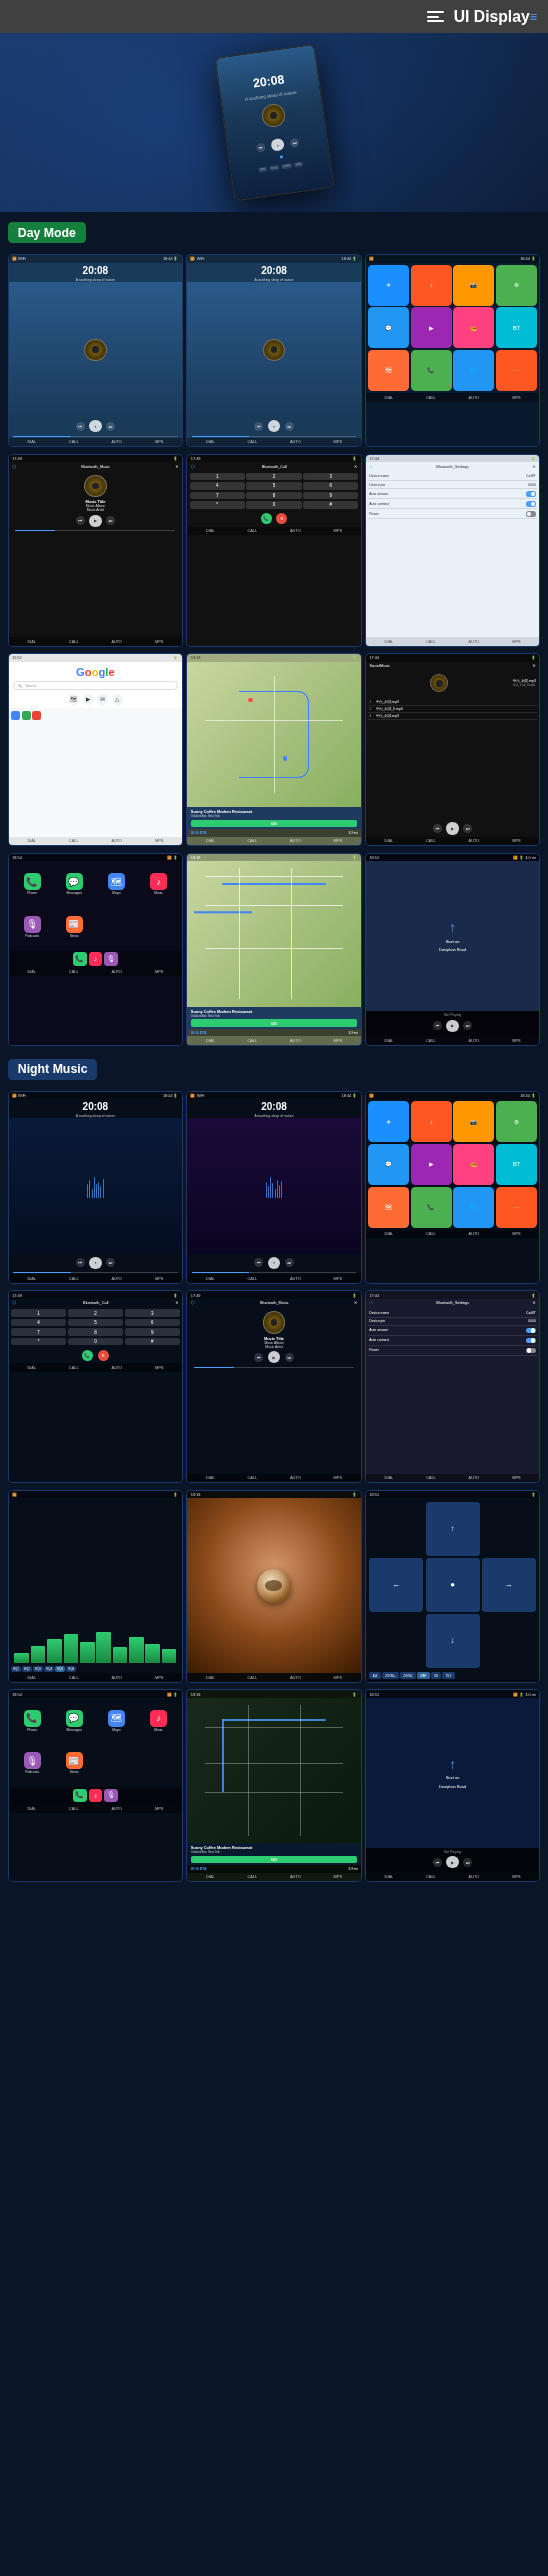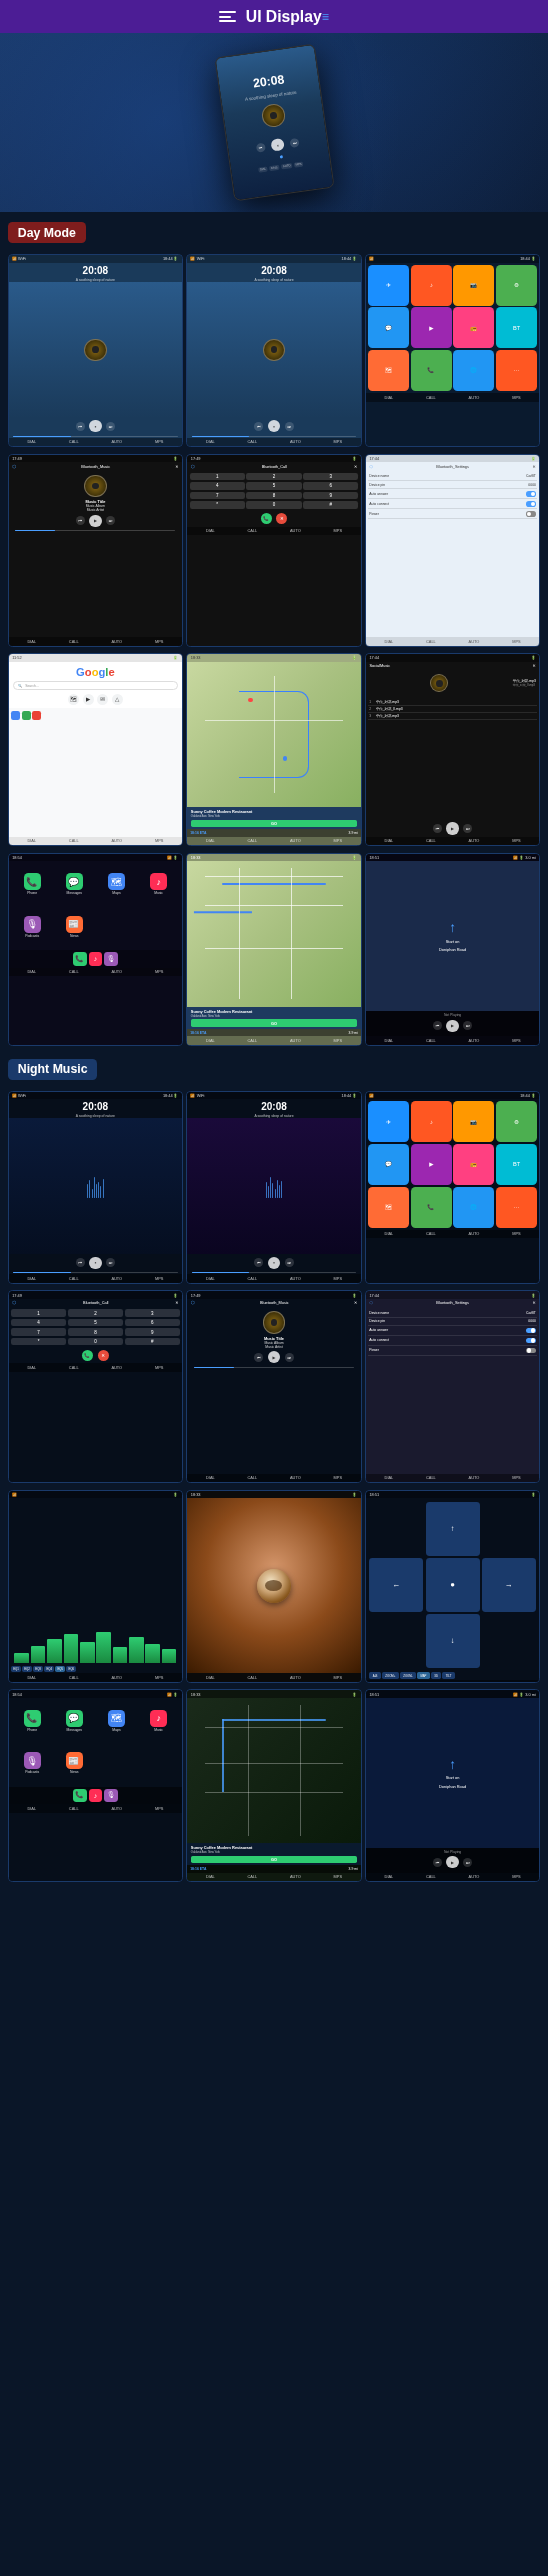--- a/index.html
+++ b/index.html
@@ -9,23 +9,23 @@
       background: #0a1628;
       font-family: Arial, sans-serif;
       color: #fff;
       overflow-x: hidden;
     }
 
     
     .header {
       display: flex;
       align-items: center;
-      justify-content: center;
+      justify-content: flex-end;
       padding: 6.7px 11.2px;
-      background: #4c1d95;
+      background: #404040;
     }
     .header-left {
       display: flex;
       align-items: center;
       gap: 6.7px;
     }
     .menu-icon {
       width: 20px;
       height: 20px;
       display: flex;
@@ -105,21 +105,21 @@
     .hero-controls {
       display: flex;
       gap: 6.7px;
       align-items: center;
       margin-top: 5.6px;
     }
 
     
     .section-label {
       display: inline-block;
-      background: #7f1d1d;
+      background: #15803d;
       color: #fff;
       font-size: 12.3px;
       font-weight: bold;
       padding: 3.4px 10px;
       border-radius: 4.5px;
       margin: 10px 7.8px 7.8px;
     }
     .section-label.dark {
       background: #1a3a6b;
     }

